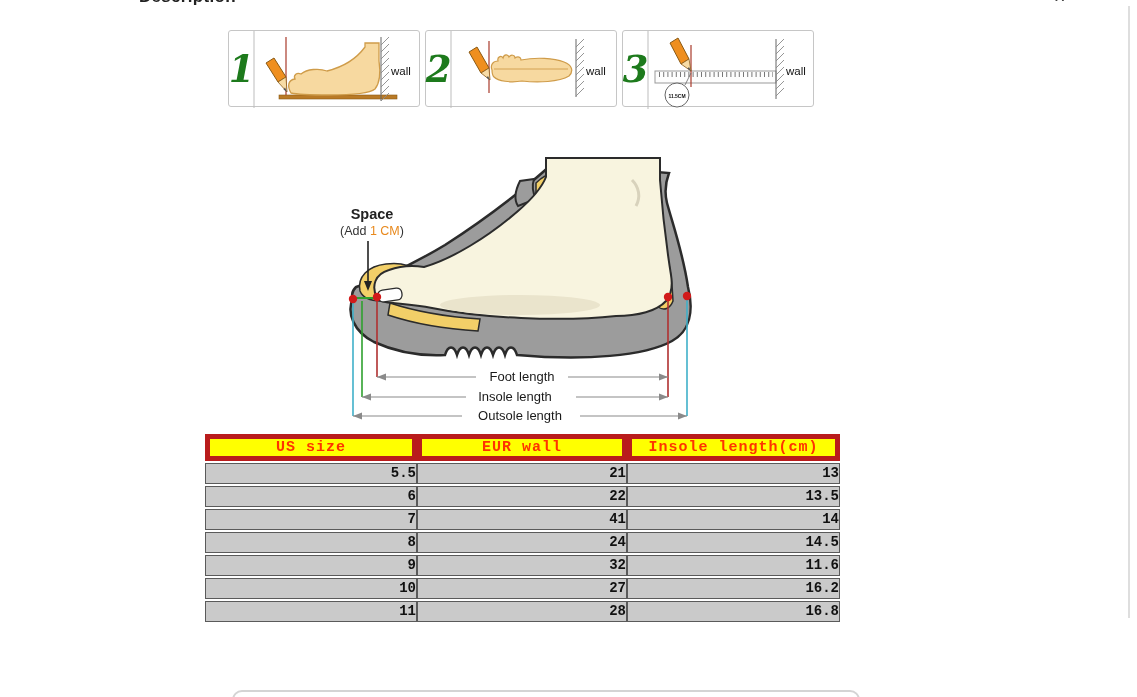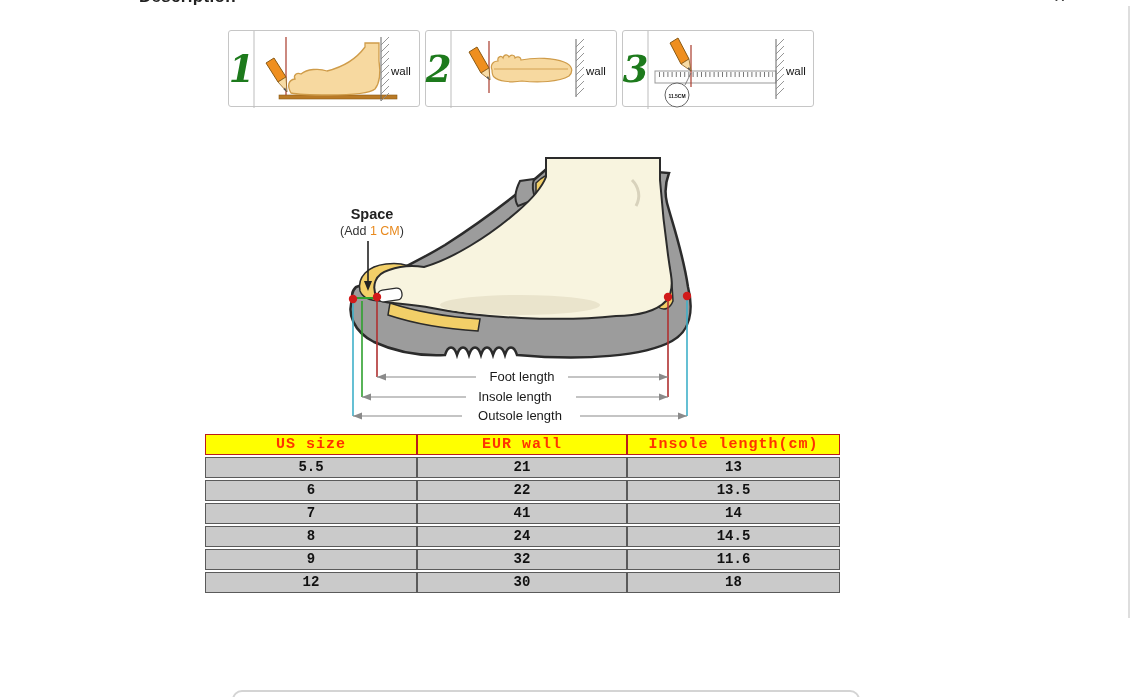--- a/index.html
+++ b/index.html
@@ -36,26 +36,26 @@
   .shoe-diagram { position:absolute; left:340px; top:135px; width:370px; height:292px;text-decoration:underline; }
   .shoe-diagram svg { overflow:visible; }
   svg text { font-family:"Liberation Sans", sans-serif; }
   
   .size-table {
     position:absolute; left:205px; top:432px; width:635px;
     border-collapse:separate; border-spacing:0 2px; table-layout:fixed;
     font-family:"Liberation Mono", monospace;
   }
   .size-table th {
-    background:#ffff00; color:#ff3300; border:1px solid #b91c1c;
+    background:#ffff00; color:#ff3300; border:5px solid #b91c1c;
     font-size:15px; font-weight:bold; height:21px; letter-spacing:1px;
   }
   .size-table td {
     background:#cacaca; color:#111; border:1px solid #5a5a5a;
-    font-size:14px; font-weight:bold; text-align:center; height:19px; line-height:19px;
+    font-size:14px; font-weight:bold; text-align:right; height:19px; line-height:19px;
   }
   .next-card {
     position:absolute; left:232px; top:690px; width:628px; height:26px;
     background:#fff; border:2px solid #d4d4d4; border-radius:10px;
   }
 </style>
 </head>
 <body>
 
 <div class="page">
@@ -235,22 +235,27 @@
           <td>8</td>
           <td>24</td>
           <td>14.5</td>
         </tr>
       <tr>
           <td>9</td>
           <td>32</td>
           <td>11.6</td>
         </tr>
       <tr>
-          <td>12</td>
-          <td>30</td>
-          <td>18</td>
+          <td>10</td>
+          <td>27</td>
+          <td>16.2</td>
+        </tr>
+      <tr>
+          <td>11</td>
+          <td>28</td>
+          <td>16.8</td>
         </tr>
     </tbody>
   </table>
 
   <div class="next-card"></div>
 
 </div>
 
 </body></html>

